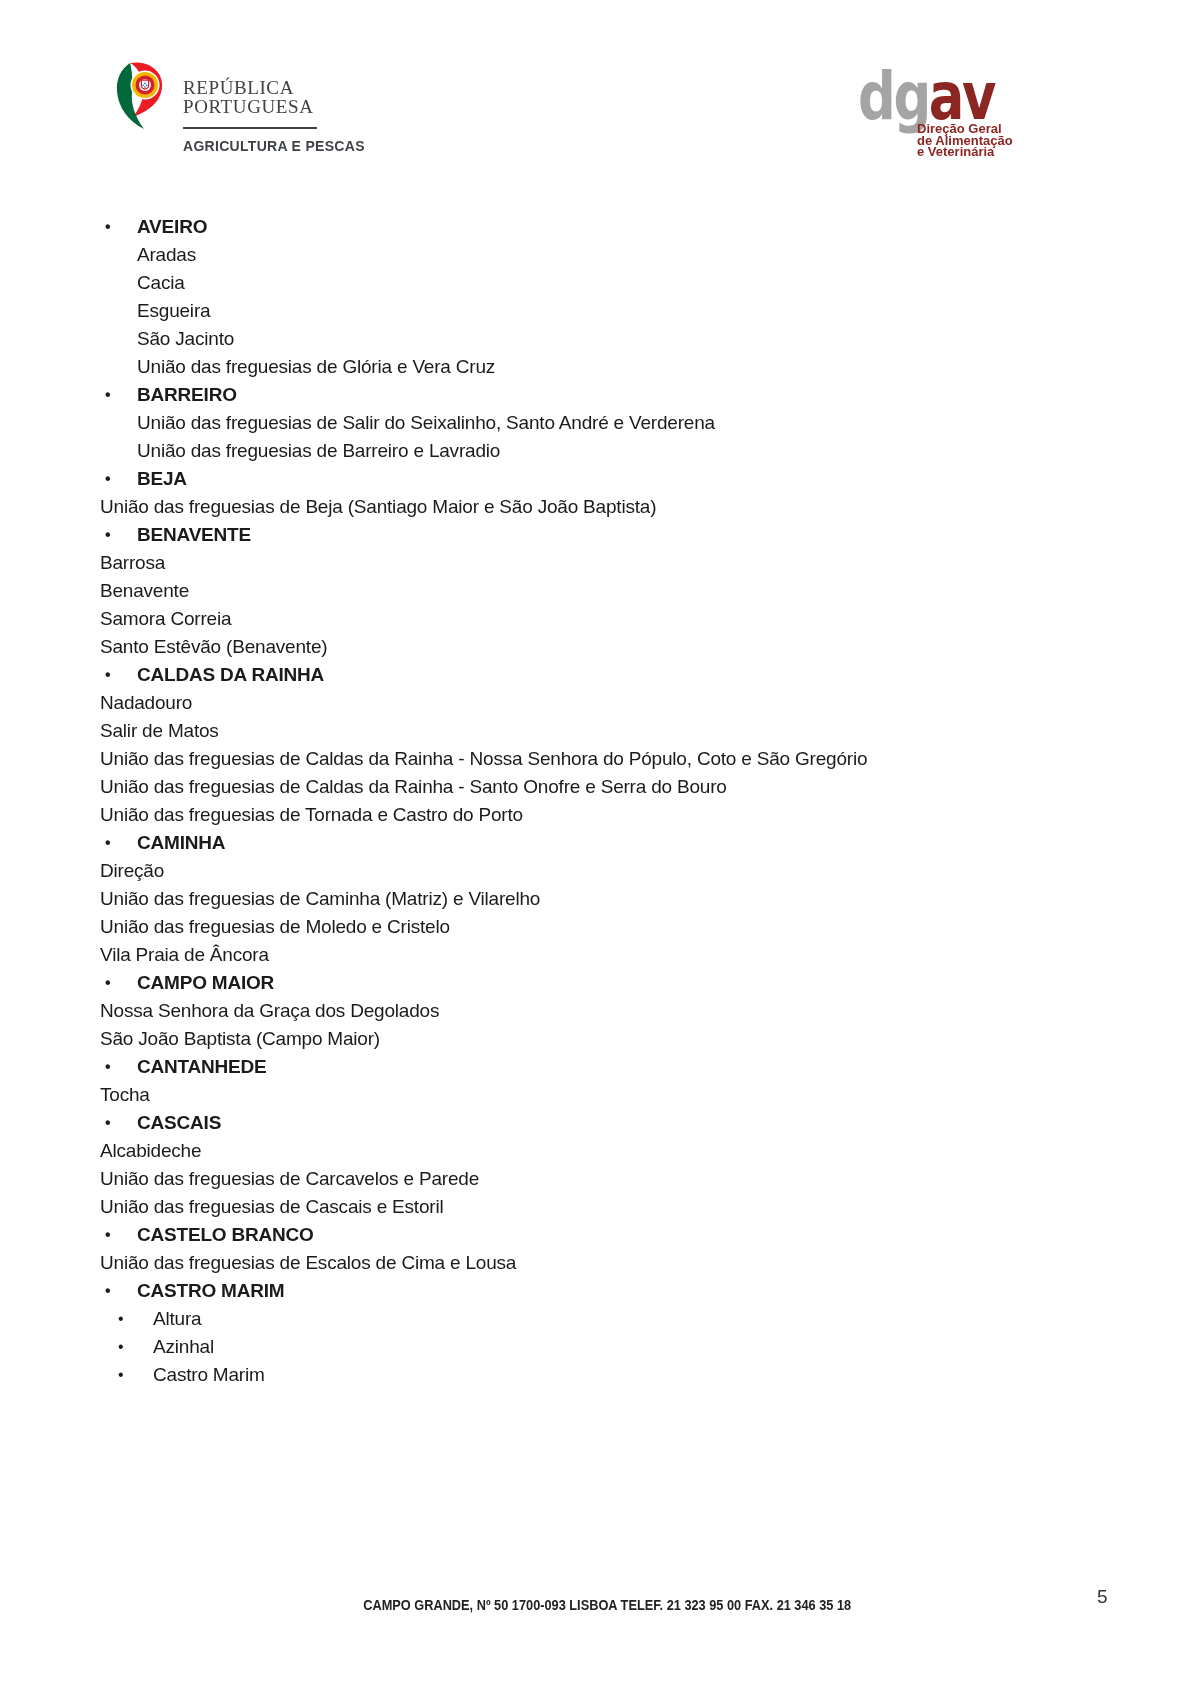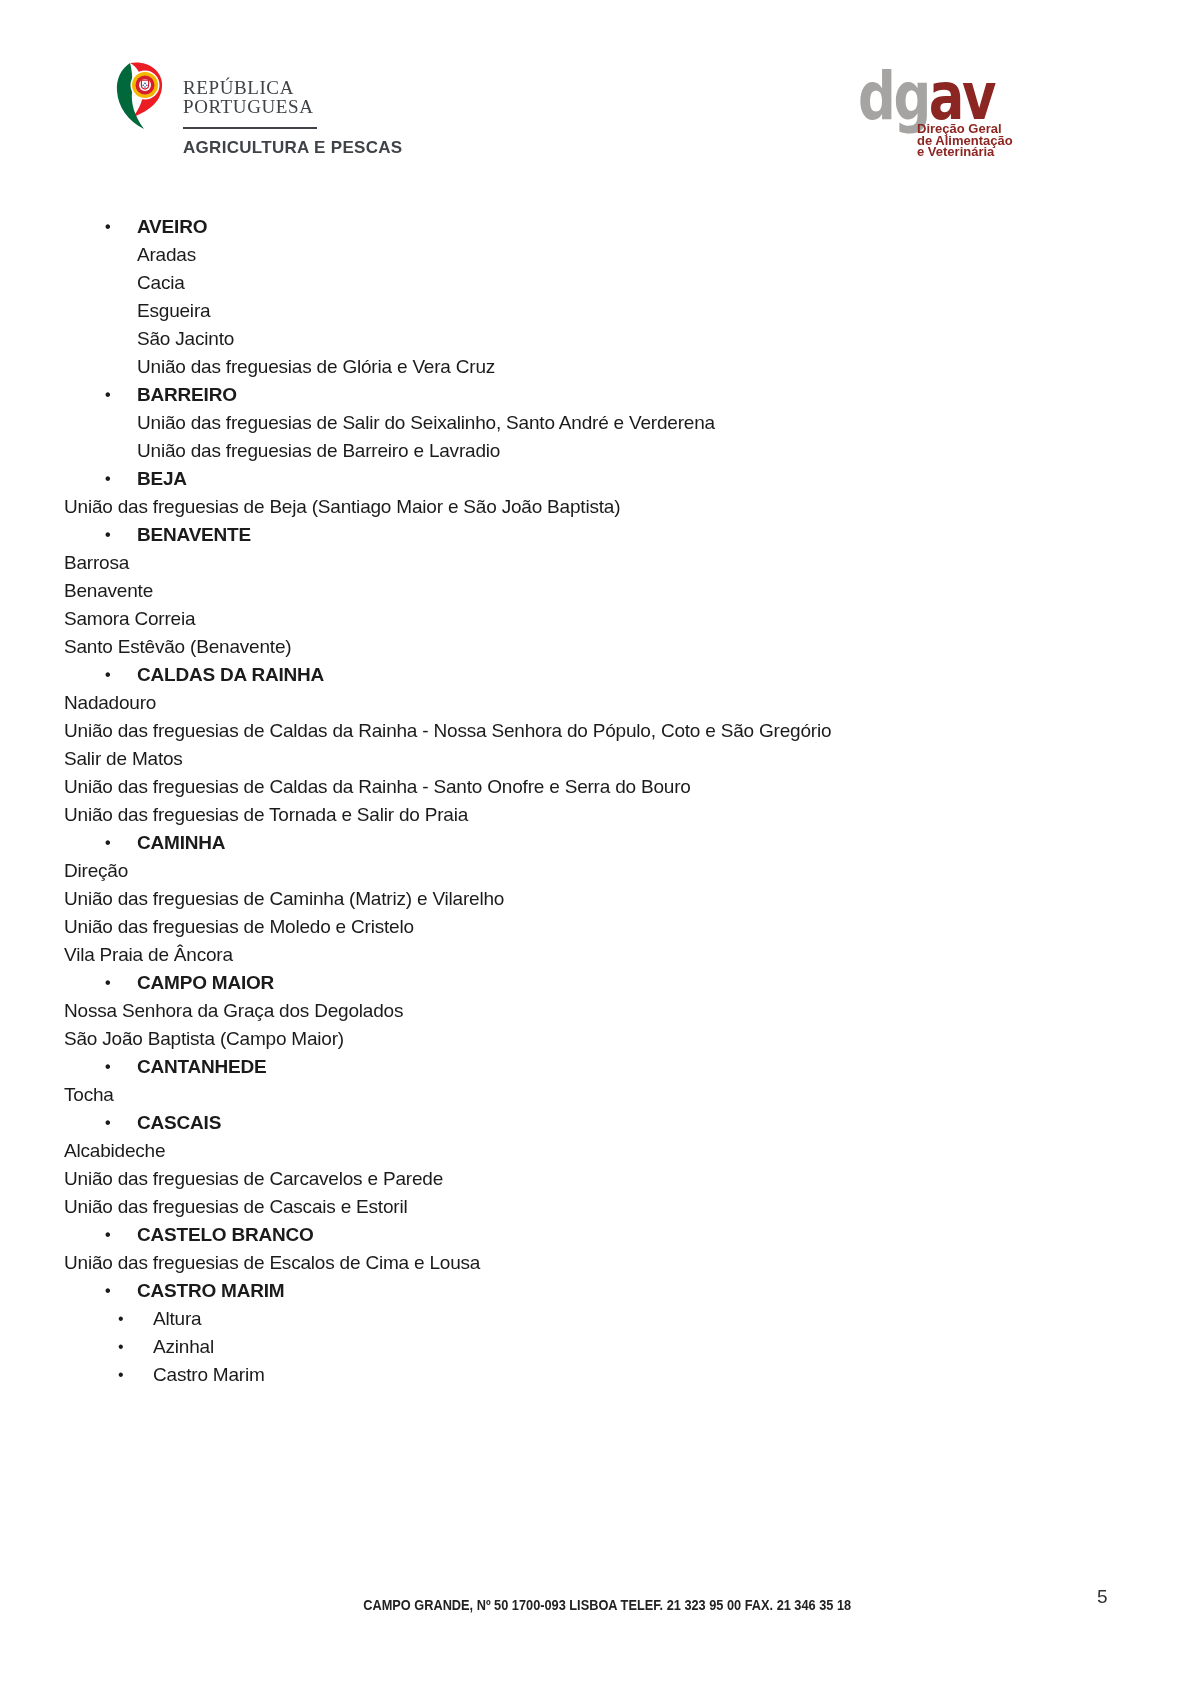--- a/index.html
+++ b/index.html
@@ -17,21 +17,21 @@
   .gov-logo{position:absolute;left:115px;top:60px;width:260px;height:100px;}
   .gov-emblem{position:absolute;left:0;top:2px;}
   .gov-text{position:absolute;left:68px;top:18px;}
   .gov-title{
     font-family:"Liberation Serif", serif;
     font-size:19px;line-height:19px;letter-spacing:0.6px;
     color:#3f4347;font-weight:500;white-space:nowrap;
   }
   .gov-rule{width:134px;height:2px;background:#3f4347;margin-top:11px;}
   .gov-subtitle{
-    margin-top:9px;font-size:17px;font-weight:bold;letter-spacing:0.3px;
+    margin-top:9px;font-size:14px;font-weight:bold;letter-spacing:0.3px;
     color:#3f4347;white-space:nowrap;
   }
 
   
   .dgav-logo{position:absolute;left:856px;top:50px;width:200px;height:110px;}
   .dgav-word{
     position:absolute;left:2px;top:14px;
     font-family:"DejaVu Sans", sans-serif;
     font-size:66px;line-height:66px;font-weight:bold;
     letter-spacing:-3px;white-space:nowrap;
@@ -45,21 +45,21 @@
 
   
   .list{position:absolute;left:0;top:213px;width:1190px;
     font-size:19px;letter-spacing:-0.2px;}
   .line{position:relative;height:28px;line-height:28px;white-space:nowrap;}
   .line.heading{font-weight:bold;padding-left:137px;}
   .bullet{position:absolute;font-size:16px;}
   .bullet.main{left:105px;}
   .bullet.sub{left:118px;}
   .item.indented{padding-left:137px;}
-  .item.flush{padding-left:64px;}
+  .item.flush{padding-left:100px;}
   .item.bulleted{padding-left:153px;}
 
   
   .footer{
     position:absolute;left:12px;top:1596px;width:1190px;text-align:center;
   }
   .footer-inner{
     display:inline-block;font-size:14.5px;font-weight:bold;color:#222;
     letter-spacing:0px;transform:scaleX(0.88);transform-origin:center top;
     white-space:nowrap;
@@ -121,24 +121,24 @@
       <div class="line item indented"><span>União das freguesias de Barreiro e Lavradio</span></div>
       <div class="line heading"><span class="bullet main">•</span><span>BEJA</span></div>
       <div class="line item flush"><span>União das freguesias de Beja (Santiago Maior e São João Baptista)</span></div>
       <div class="line heading"><span class="bullet main">•</span><span>BENAVENTE</span></div>
       <div class="line item flush"><span>Barrosa</span></div>
       <div class="line item flush"><span>Benavente</span></div>
       <div class="line item flush"><span>Samora Correia</span></div>
       <div class="line item flush"><span>Santo Estêvão (Benavente)</span></div>
       <div class="line heading"><span class="bullet main">•</span><span>CALDAS DA RAINHA</span></div>
       <div class="line item flush"><span>Nadadouro</span></div>
+      <div class="line item flush"><span>Salir de Matos</span></div>
       <div class="line item flush"><span>União das freguesias de Caldas da Rainha - Nossa Senhora do Pópulo, Coto e São Gregório</span></div>
-      <div class="line item flush"><span>Salir de Matos</span></div>
       <div class="line item flush"><span>União das freguesias de Caldas da Rainha - Santo Onofre e Serra do Bouro</span></div>
-      <div class="line item flush"><span>União das freguesias de Tornada e Salir do Praia</span></div>
+      <div class="line item flush"><span>União das freguesias de Tornada e Castro do Porto</span></div>
       <div class="line heading"><span class="bullet main">•</span><span>CAMINHA</span></div>
       <div class="line item flush"><span>Direção</span></div>
       <div class="line item flush"><span>União das freguesias de Caminha (Matriz) e Vilarelho</span></div>
       <div class="line item flush"><span>União das freguesias de Moledo e Cristelo</span></div>
       <div class="line item flush"><span>Vila Praia de Âncora</span></div>
       <div class="line heading"><span class="bullet main">•</span><span>CAMPO MAIOR</span></div>
       <div class="line item flush"><span>Nossa Senhora da Graça dos Degolados</span></div>
       <div class="line item flush"><span>São João Baptista (Campo Maior)</span></div>
       <div class="line heading"><span class="bullet main">•</span><span>CANTANHEDE</span></div>
       <div class="line item flush"><span>Tocha</span></div>

